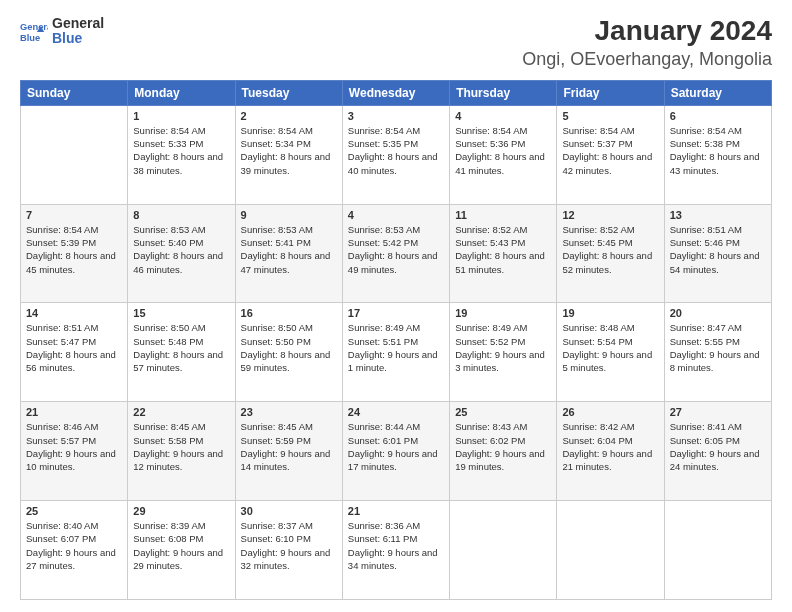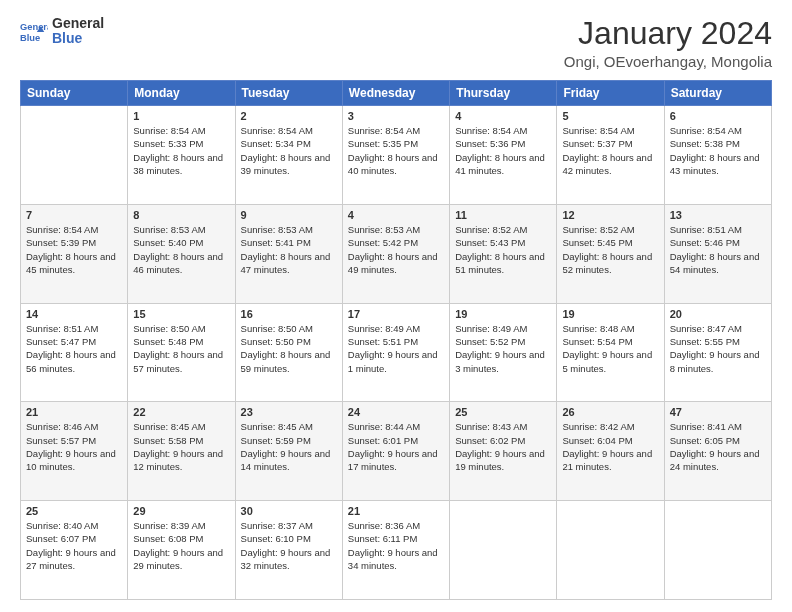--- a/index.html
+++ b/index.html
@@ -29,27 +29,27 @@
       gap: 4px;
     }
     .logo-icon {
       width: 28px;
       height: 28px;
     }
     .title-block {
       text-align: right;
     }
     .main-title {
-      font-size: 32px;
-      font-weight: normal;
+      font-size: 28px;
+      font-weight: bold;
       color: #333;
       line-height: 1.1;
     }
     .subtitle {
-      font-size: 15px;
+      font-size: 18px;
       color: #555;
       margin-top: 2px;
     }
     .calendar-table {
       width: 100%;
       border-collapse: collapse;
       flex: 1;
     }
     .calendar-table th {
       background-color: #3a6bbf;
@@ -230,21 +230,21 @@
           </td>
           <td>
             <span class="day-num">25</span>
             <div class="day-detail">Sunrise: 8:43 AM<br>Sunset: 6:02 PM<br>Daylight: 9 hours and 19 minutes.</div>
           </td>
           <td>
             <span class="day-num">26</span>
             <div class="day-detail">Sunrise: 8:42 AM<br>Sunset: 6:04 PM<br>Daylight: 9 hours and 21 minutes.</div>
           </td>
           <td>
-            <span class="day-num">47</span>
+            <span class="day-num">27</span>
             <div class="day-detail">Sunrise: 8:41 AM<br>Sunset: 6:05 PM<br>Daylight: 9 hours and 24 minutes.</div>
           </td>
         </tr>
         <tr>
           <td>
             <span class="day-num">25</span>
             <div class="day-detail">Sunrise: 8:40 AM<br>Sunset: 6:07 PM<br>Daylight: 9 hours and 27 minutes.</div>
           </td>
           <td>
             <span class="day-num">29</span>

